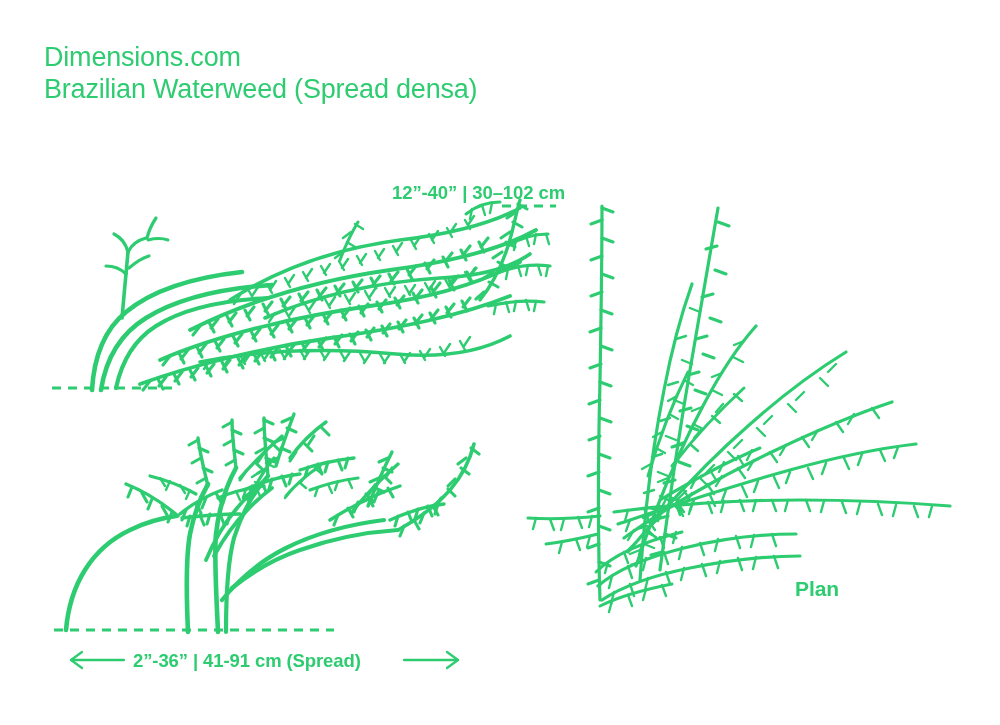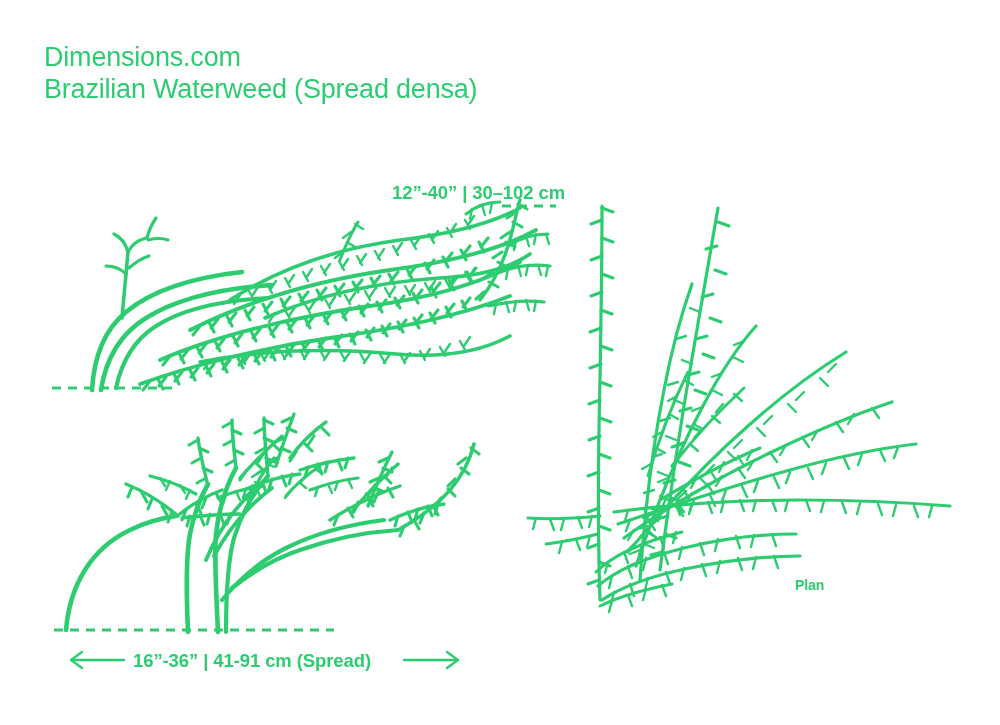--- a/index.html
+++ b/index.html
@@ -51,21 +51,21 @@
     top: 182px;
     margin-left: 26px;
   }
   #spread-label {
     left: 133px;
     top: 650px;
   }
   #plan-label {
     left: 795px;
     top: 577px;
-    font-size: 14px;
+    font-size: 21px;
   }
   svg.art {
     position: absolute;
     left: 0; top: 0;
     width: 1000px;
     height: 725px;
     overflow: visible;
   }
   .stem {
     fill: none;
@@ -106,21 +106,21 @@
 <body>
 
 <div id="stage">
 
   <div class="title-block">
     <span class="title-line">Dimensions.com</span>
     <span class="title-line">Brazilian Waterweed (Spread densa)</span>
   </div>
 
   <div class="label" id="height-label">12”-40” | 30–102 cm</div>
-  <div class="label" id="spread-label">16”-36” | 41-91 cm (Spread)</div>
+  <div class="label" id="spread-label">2”-36” | 41-91 cm (Spread)</div>
   <div class="label" id="plan-label">Plan</div>
 
   <svg class="art" viewBox="0 0 1000 725" xmlns="http://www.w3.org/2000/svg">
 
     <g>
 
       <g>
         <path class="stem" style="stroke-width:4.6" d="M92,390 C94,356 104,330 126,312 C154,289 196,277 242,272"></path>
         <path class="stem" style="stroke-width:4.6" d="M101,390 C106,358 120,334 146,318 C180,297 226,288 272,285"></path>
         <path class="stem" style="stroke-width:4.2" d="M116,388 C122,360 134,340 156,326 C186,307 228,300 268,298"></path>

